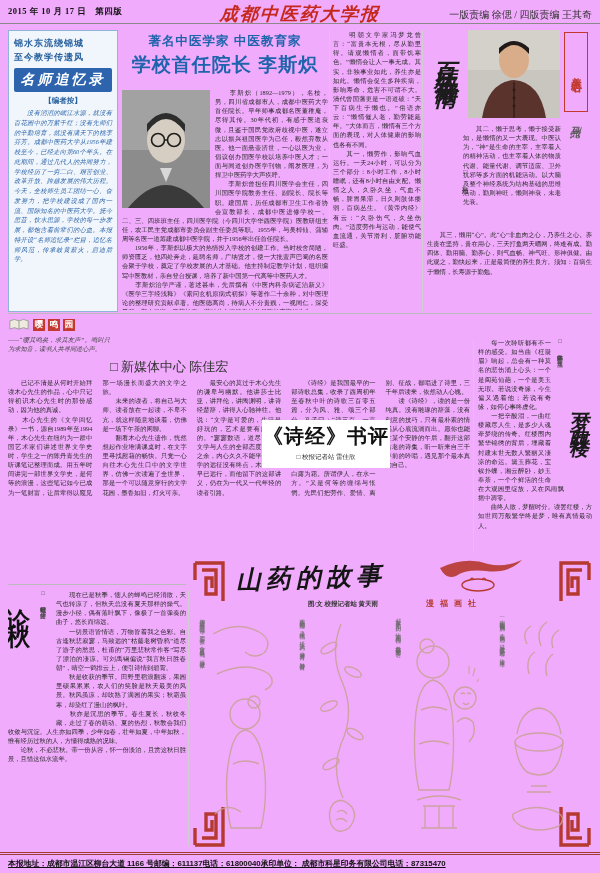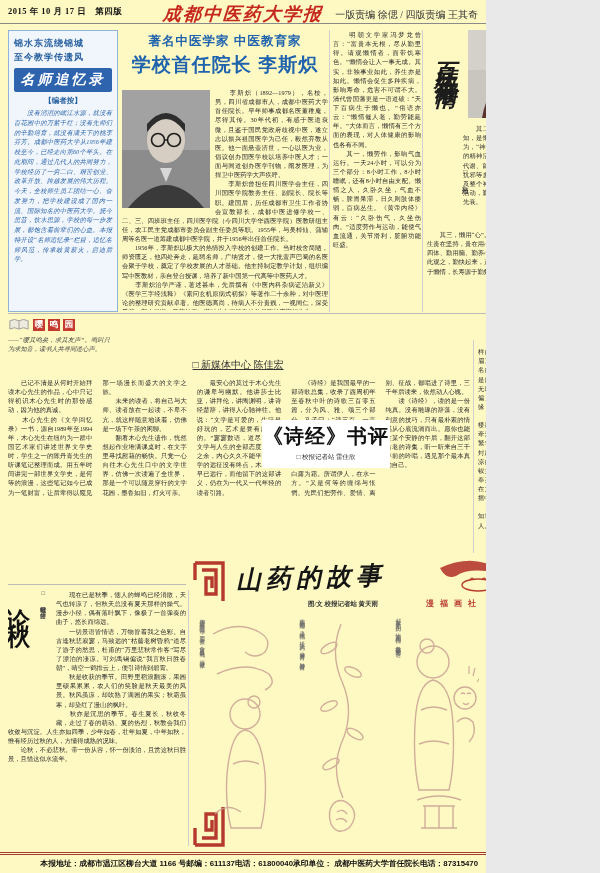--- a/index.html
+++ b/index.html
@@ -1,16 +1,16 @@
 <!DOCTYPE html>
 <html><head>
 <meta charset="utf-8">
 <style>
   html,body{margin:0;padding:0;background:#e9e9e9;}
-  #page{position:relative;width:486px;height:873px;background:#fef9c3;overflow:hidden;
+  #page{position:relative;width:600px;height:873px;background:#f0abfc;overflow:hidden;
         font-family:"Liberation Serif",serif;color:#222;}
   
   .hdr-date{position:absolute;left:8px;top:6px;font-size:8.5px;font-weight:bold;color:#111;letter-spacing:.5px;}
   .masthead{position:absolute;left:0;right:0;top:2px;text-align:center;font-size:18px;font-weight:bold;
             font-style:italic;color:#c5281c;letter-spacing:2px;transform:skewX(-4deg);}
   .hdr-editors{position:absolute;right:8px;top:8px;font-size:10px;color:#333;}
   .hdr-rule{position:absolute;left:0;right:0;top:23px;border-top:1px solid #8a8a8a;}
   
   .memoir{position:absolute;left:8px;top:30px;width:110px;height:282px;border:1px solid #8fb3d9;
           background:#f1f6fc;box-sizing:border-box;padding:6px 5px;overflow:hidden;}
@@ -44,21 +44,21 @@
   .health-body3{position:absolute;left:427px;top:230px;width:165px;height:80px;overflow:hidden;}
   .hdiv{position:absolute;border-top:1px solid #bbbbbb;}
   
   .garden{position:absolute;left:8px;top:317px;width:102px;}
   .garden-head{display:flex;align-items:center;gap:3px;}
   .garden-sq{width:12px;height:12px;background:#c53a2e;color:#fff;font-size:8.5px;font-weight:bold;
              display:flex;align-items:center;justify-content:center;}
   .garden-quote{margin-top:3px;font-size:6.2px;font-style:italic;color:#444;line-height:1.5;text-align:justify;}
   .essay1-title{position:absolute;left:110px;top:336px;width:256px;text-align:center;font-size:15px;font-weight:bold;
                 color:#111;letter-spacing:1px;}
-  .essay1-byline{position:absolute;left:110px;top:358px;width:256px;text-align:center;font-size:10px;color:#333;text-decoration:underline;}
+  .essay1-byline{position:absolute;left:110px;top:358px;width:256px;text-align:left;font-size:13px;color:#333;}
   .midcols{position:absolute;left:8px;top:378px;width:462px;height:177px;overflow:hidden;
            column-count:5;column-gap:10px;}
   .shijing{position:absolute;left:262px;top:420px;width:128px;height:48px;background:#fff;text-align:center;
            padding-top:3px;box-sizing:border-box;}
   .shijing-title{font-size:20px;font-weight:bold;color:#111;letter-spacing:1px;}
   .shijing-byline{font-size:6.5px;color:#333;margin-top:3px;}
   .rm{position:absolute;left:478px;top:338px;width:114px;height:217px;overflow:hidden;}
   .rm-title{float:right;width:28px;height:150px;writing-mode:vertical-rl;text-orientation:upright;font-size:19px;
             font-weight:bold;font-style:italic;color:#1a1a1a;letter-spacing:6px;text-align:center;}
   .rm-byline{float:right;width:13px;height:140px;writing-mode:vertical-rl;text-orientation:upright;font-size:6px;color:#444;}
@@ -73,22 +73,22 @@
   .comic-title{position:absolute;left:46px;top:4px;width:210px;font-size:25px;font-weight:bold;font-style:italic;
                color:#151515;letter-spacing:5px;transform:rotate(-2deg);}
   .comic-byline{position:absolute;left:118px;top:44px;font-size:6.5px;font-weight:bold;color:#333;}
   .studio{position:absolute;left:236px;top:0;width:120px;height:58px;text-align:left;}
   .studio-name{font-size:8px;color:#b5392f;letter-spacing:6px;font-weight:bold;}
   .panel{position:absolute;top:58px;height:234px;display:flex;}
   .pcap{writing-mode:vertical-rl;text-orientation:upright;font-size:5.5px;color:#6a6a6a;height:95%;
         letter-spacing:1px;line-height:1.6;}
   
   .foot-rule{position:absolute;left:0;right:0;top:852px;border-top:3px double #a03c32;}
-  .footer{position:absolute;left:8px;right:8px;top:858px;display:flex;justify-content:flex-end;
-          font-size:7.8px;font-weight:bold;color:#111;font-family:"Liberation Sans",sans-serif;}
+  .footer{position:absolute;left:8px;right:8px;top:858px;display:flex;justify-content:flex-start;
+          font-size:7.8px;font-weight:bold;color:#111;font-family:"Liberation Sans",sans-serif;text-decoration:underline;}
 </style>
 </head>
 <body>
 
 <div id="page">
 
   <div class="hdr-date">2015 年 10 月 17 日　第四版</div>
   <div class="masthead">成都中医药大学报</div>
   <div class="hdr-editors">一版责编 徐偲 / 四版责编 王其奇</div>
   <div class="hdr-rule"></div>
@@ -293,17 +293,17 @@
         </g>
       </svg>
     </div>
   </div>
 
   <div class="foot-rule"></div>
   <div class="footer">
     <span>本报地址：成都市温江区柳台大道 1166 号</span>
     <span>邮编：611137</span>
     <span>电话：61800040</span>
-    <span>承印单位：  成都中医药大学首任院长</span>
+    <span>承印单位：  成都市科星印务有限公司</span>
     <span>电话：87315470</span>
   </div>
 
 </div>
 
 </body></html>

